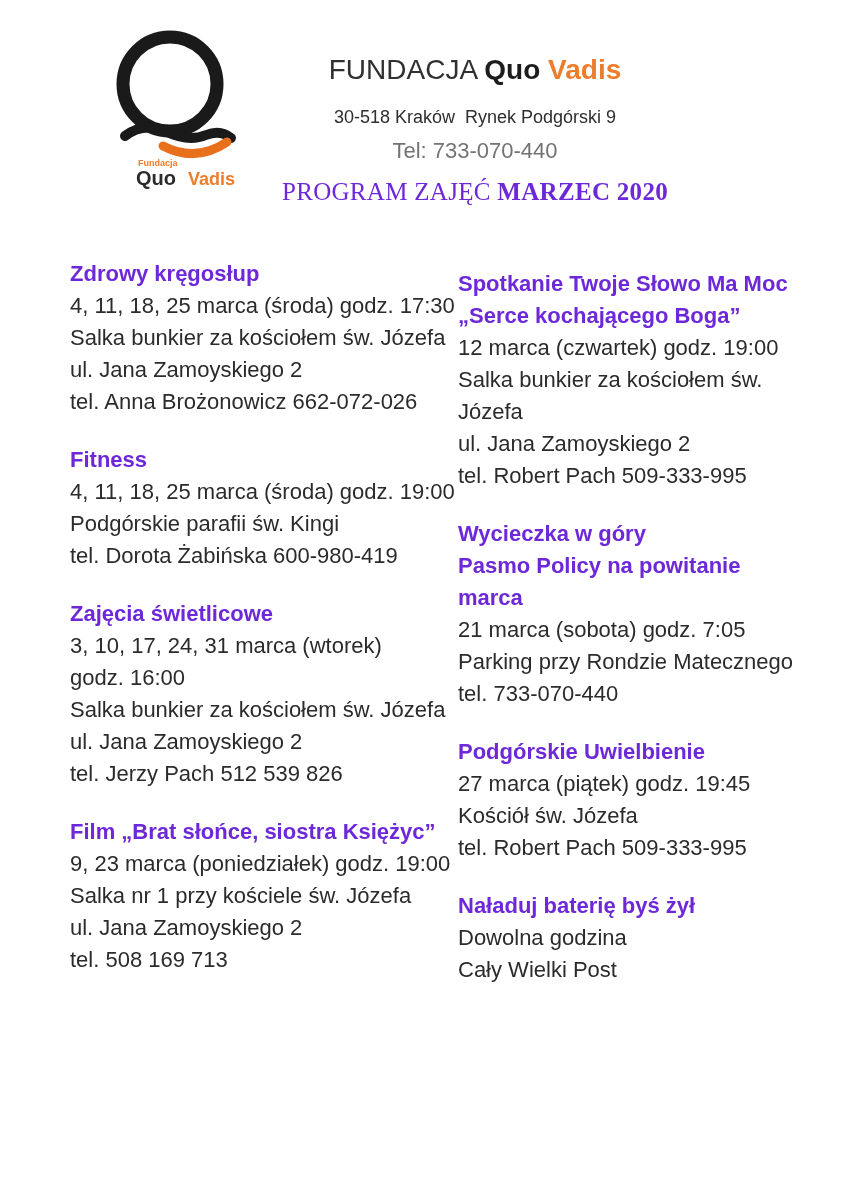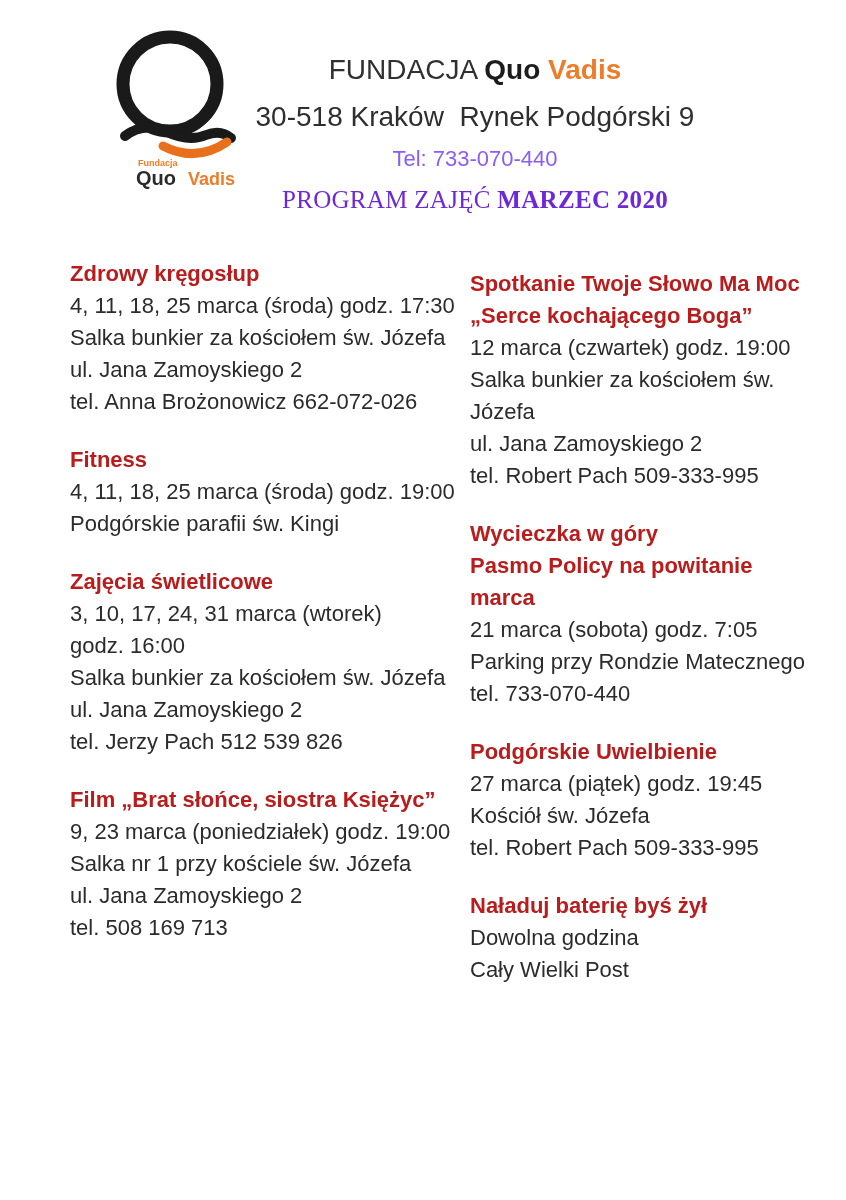--- a/index.html
+++ b/index.html
@@ -9,29 +9,29 @@
     font-family:"Liberation Sans", sans-serif; color:#262626; overflow:hidden;
   }
   .logo { position:absolute; left:100px; top:22px; width:140px; height:170px; }
   .logo svg { width:140px; height:170px; display:block; }
 
   .header-text { position:absolute; left:230px; top:52px; width:490px; text-align:center; }
   .brand { font-size:28px; line-height:36px; margin-bottom:14px; color:#303030; }
   .bold { font-weight:bold; }
   .brand .bold { color:#1c1c1c; }
   .orange { color:#ED7D2B !important; }
-  .address { font-size:28px; line-height:30px; margin-bottom:12px; white-space:pre-wrap; color:#2e2e2e; }
-  .phone { font-size:22px; line-height:30px; margin-bottom:10px; color:#8b5cf6; }
+  .address { font-size:18px; line-height:30px; margin-bottom:4px; white-space:pre-wrap; color:#2e2e2e; }
+  .phone { font-size:22px; line-height:30px; margin-bottom:10px; color:#737373; }
   .program-title { font-family:"Liberation Serif", serif; font-size:25px; line-height:32px; color:#6d28d9; letter-spacing:0.3px; }
 
   .col { position:absolute; font-size:22px; line-height:32px; color:#2b2b2b; }
   .col-left  { left:70px;  top:258px; width:400px; }
-  .col-right { left:470px; top:268px; width:345px; }
+  .col-right { left:458px; top:268px; width:345px; }
   .section { margin:0 0 26px 0; }
-  .title { font-weight:bold; color:#b91c1c; }
+  .title { font-weight:bold; color:#6d28d9; }
   .line {}
 </style>
 </head>
 <body>
 
 <div class="page">
 
   <div class="logo">
     <svg viewBox="0 0 140 170" xmlns="http://www.w3.org/2000/svg">
       <circle cx="70" cy="62" r="47" fill="none" stroke="#1a1a1a" stroke-width="13"></circle>
@@ -64,20 +64,21 @@
       <div class="line">4, 11, 18, 25 marca (środa) godz. 17:30</div>
       <div class="line">Salka bunkier za kościołem św. Józefa</div>
       <div class="line">ul. Jana Zamoyskiego 2</div>
       <div class="line">tel. Anna Brożonowicz 662-072-026</div>
     </div>
 
     <div class="section">
       <div class="title">Fitness</div>
       <div class="line">4, 11, 18, 25 marca (środa) godz. 19:00</div>
       <div class="line">Podgórskie parafii św. Kingi</div>
+      <div class="line">tel. Dorota Żabińska 600-980-419</div>
     </div>
 
     <div class="section">
       <div class="title">Zajęcia świetlicowe</div>
       <div class="line">3, 10, 17, 24, 31 marca (wtorek)</div>
       <div class="line">godz. 16:00</div>
       <div class="line">Salka bunkier za kościołem św. Józefa</div>
       <div class="line">ul. Jana Zamoyskiego 2</div>
       <div class="line">tel. Jerzy Pach 512 539 826</div>
     </div>

